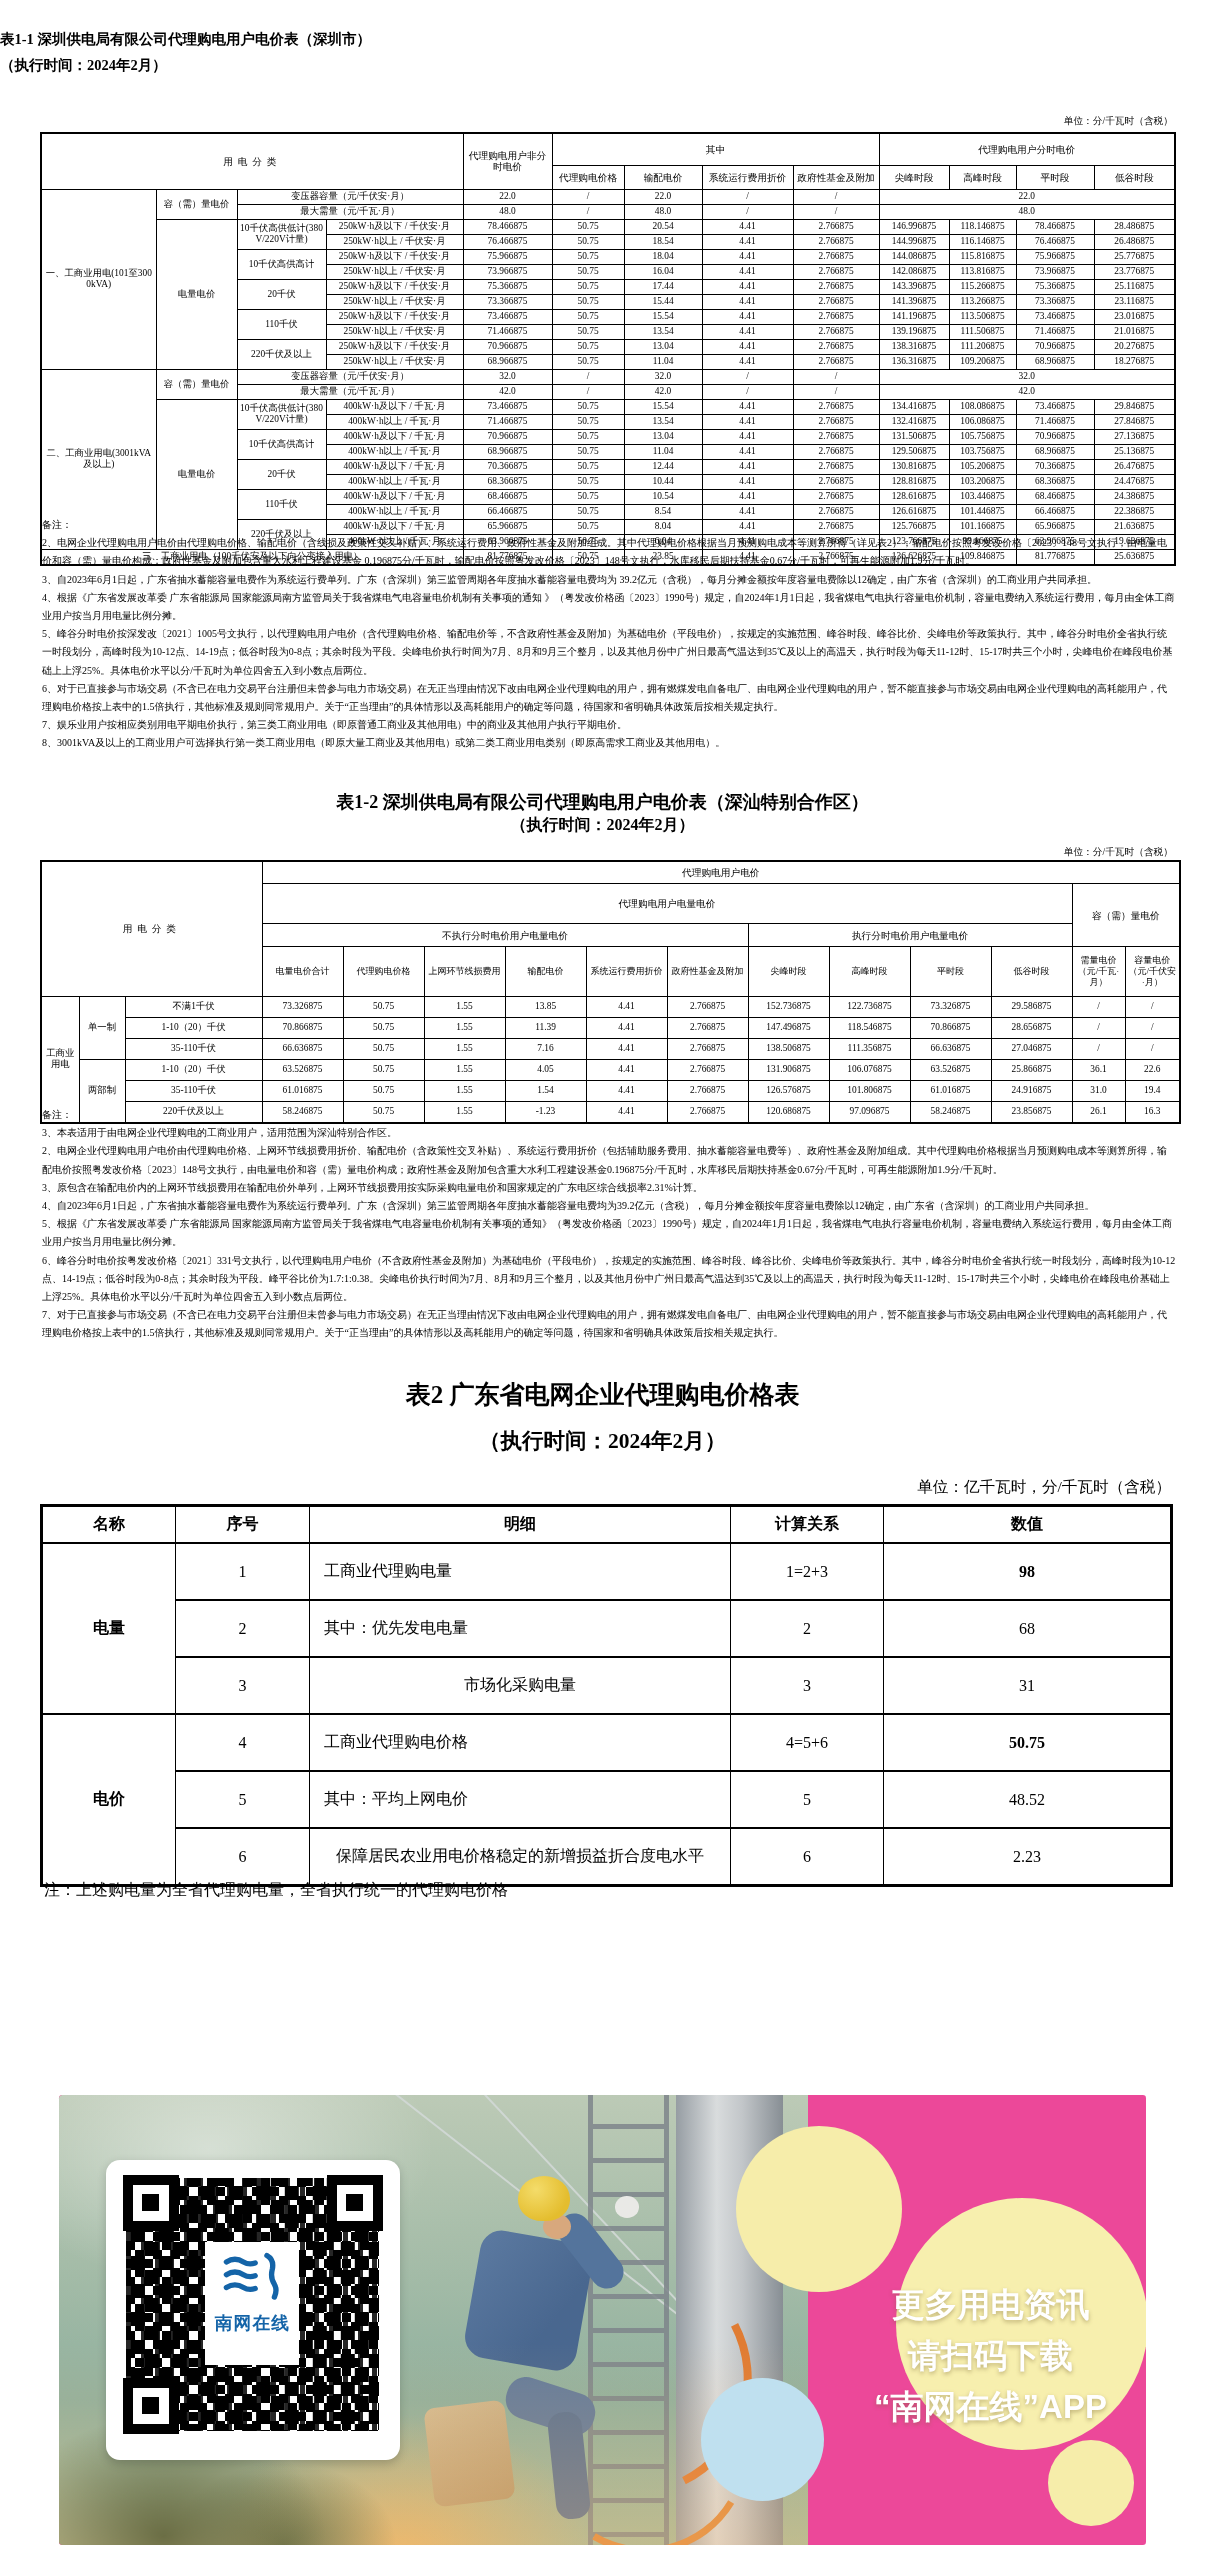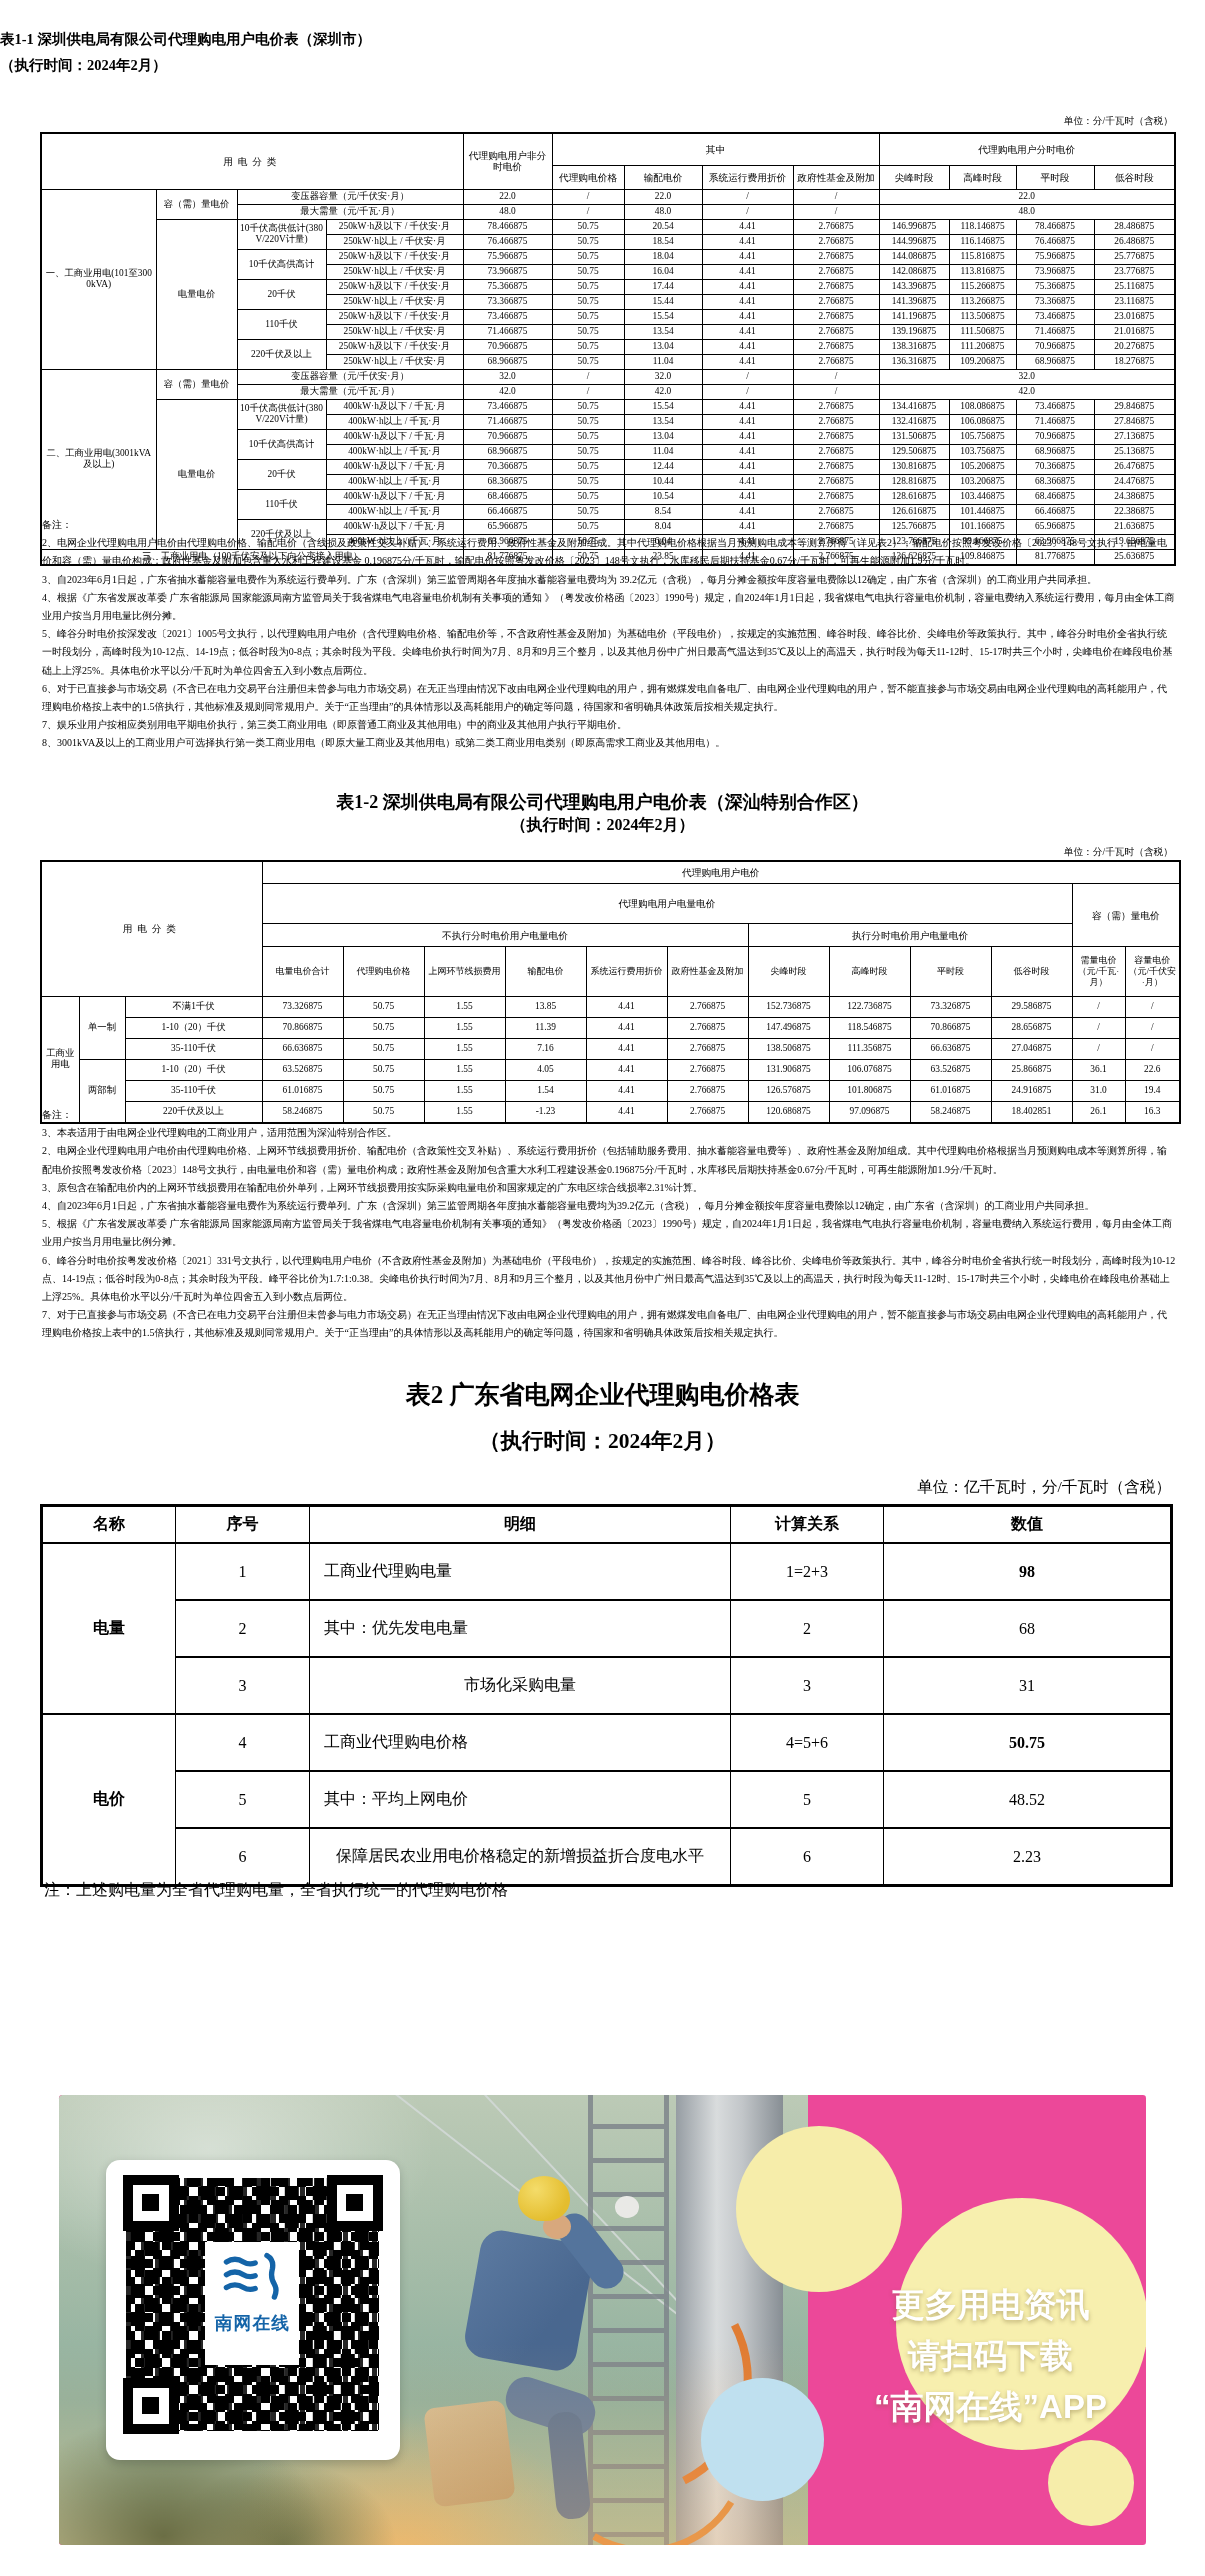--- a/index.html
+++ b/index.html
@@ -597,21 +597,21 @@
         <td>220千伏及以上</td>
           <td>58.246875</td>
           <td>50.75</td>
           <td>1.55</td>
           <td>-1.23</td>
           <td>4.41</td>
           <td>2.766875</td>
           <td>120.686875</td>
           <td>97.096875</td>
           <td>58.246875</td>
-          <td>18.402851</td>
+          <td>23.856875</td>
           <td>26.1</td>
           <td>16.3</td>
       </tr>
     </tbody>
   </table>
 
   <div class="notes" style="top:1106px;">
     <p>备注：</p>
     <p>3、本表适用于由电网企业代理购电的工商业用户，适用范围为深汕特别合作区。</p>
     <p>2、电网企业代理购电用户电价由代理购电价格、上网环节线损费用折价、输配电价（含政策性交叉补贴）、系统运行费用折价（包括辅助服务费用、抽水蓄能容量电费等）、政府性基金及附加组成。其中代理购电价格根据当月预测购电成本等测算所得，输配电价按照粤发改价格〔2023〕148号文执行，由电量电价和容（需）量电价构成；政府性基金及附加包含重大水利工程建设基金0.196875分/千瓦时，水库移民后期扶持基金0.67分/千瓦时，可再生能源附加1.9分/千瓦时。</p>

